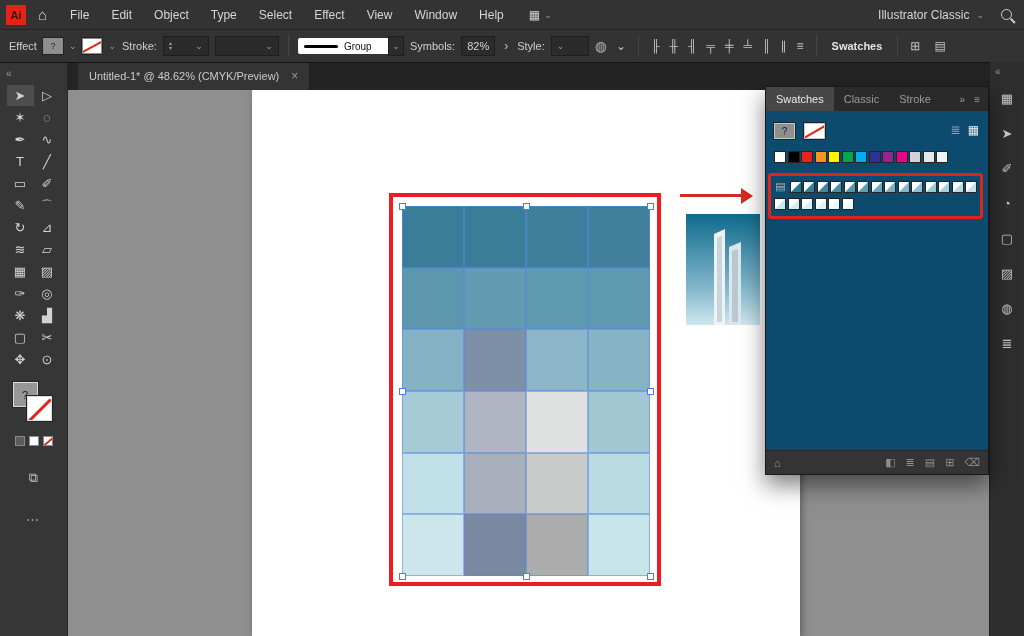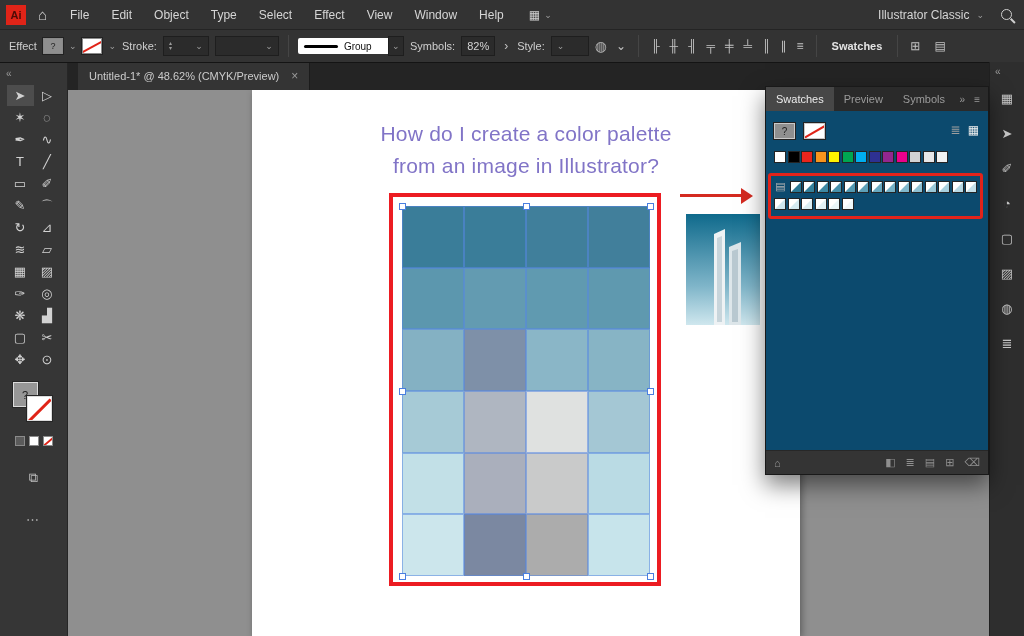--- a/index.html
+++ b/index.html
@@ -255,24 +255,20 @@
 
 <div class="tabstrip" data-name="document-tab-strip">
   <div class="doctab" data-name="document-tab">
     <span data-name="document-tab-title">Untitled-1* @ 48.62% (CMYK/Preview)</span>
     <span class="x" data-name="close-icon">×</span>
   </div>
 </div>
 
 <main class="canvas" data-name="canvas">
   <div class="artboard" data-name="artboard">
-    <div class="heading">
-      <div data-name="heading-line-1">How do I create a color palette</div>
-      <div data-name="heading-line-2">from an image in Illustrator?</div>
-    </div>
 
     <div class="palette-grid" data-name="palette-grid">
         <div data-name="palette-cell" class="gcell" style="background: rgb(58, 125, 153);"></div>
         <div data-name="palette-cell" class="gcell" style="background: rgb(58, 125, 153);"></div>
         <div data-name="palette-cell" class="gcell" style="background: rgb(64, 127, 155);"></div>
         <div data-name="palette-cell" class="gcell" style="background: rgb(65, 127, 155);"></div>
         <div data-name="palette-cell" class="gcell" style="background: rgb(92, 151, 174);"></div>
         <div data-name="palette-cell" class="gcell" style="background: rgb(99, 155, 177);"></div>
         <div data-name="palette-cell" class="gcell" style="background: rgb(96, 154, 176);"></div>
         <div data-name="palette-cell" class="gcell" style="background: rgb(95, 153, 175);"></div>
@@ -320,22 +316,22 @@
       <div data-name="selection-handle" class="handle" style="left: 394.5px; top: 297.5px;"></div>
       <div data-name="selection-handle" class="handle" style="left: 146.5px; top: 482.5px;"></div>
       <div data-name="selection-handle" class="handle" style="left: 270.5px; top: 482.5px;"></div>
       <div data-name="selection-handle" class="handle" style="left: 394.5px; top: 482.5px;"></div>
     </div>
 </main>
 
 <section class="panel" data-name="swatches-panel">
   <div class="ptabs" data-name="panel-tab-bar">
     <div class="ptab active" data-name="tab-swatches">Swatches</div>
-    <div class="ptab" data-name="tab-brushes">Preview</div>
-    <div class="ptab" data-name="tab-symbols">Symbols</div>
+    <div class="ptab" data-name="tab-brushes">Classic</div>
+    <div class="ptab" data-name="tab-symbols">Stroke</div>
     <div class="ptabs-right">
       <span data-name="panel-expand-icon">»</span>
       <span data-name="panel-menu-icon">≡</span>
     </div>
   </div>
   <div class="pbody" data-name="swatches-panel-body">
     <div class="prow1">
       <span class="pchip" data-name="unknown-fill-swatch">?</span>
       <span class="pchip none" data-name="none-swatch"></span>
     </div>

